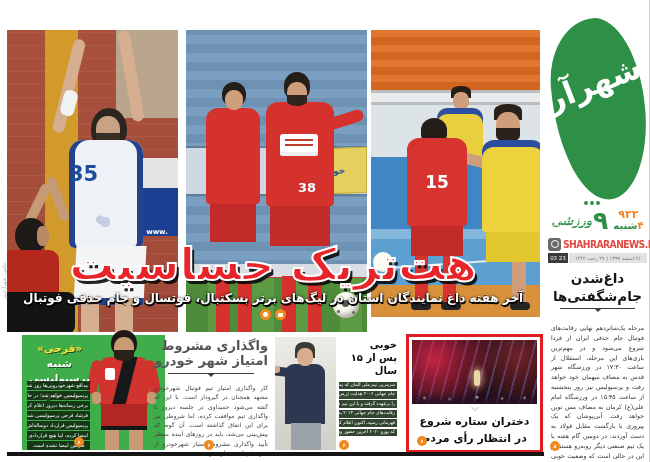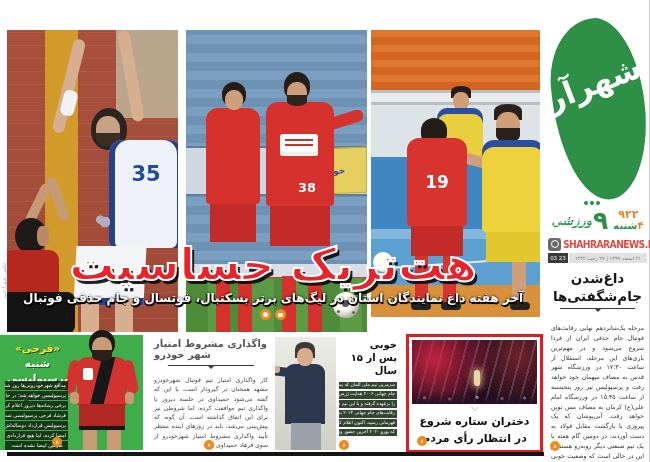--- a/index.html
+++ b/index.html
@@ -58,21 +58,21 @@
   .blue-sign{position:absolute;right:0;top:158px;width:42px;height:48px;background:#1c3f93;color:#fff;
              font-size:7px;font-weight:bold;display:flex;align-items:flex-end;justify-content:center;direction:ltr;}
   .bk-hair{position:absolute;left:84px;top:78px;width:36px;height:42px;background:#2b2420;border-radius:50% 50% 46% 46%;}
   .bk-face{position:absolute;left:89px;top:86px;width:24px;height:28px;background:#c9a183;border-radius:46%;}
   .bk-beard{position:absolute;left:89px;top:103px;width:24px;height:13px;background:#3a2f26;border-radius:0 0 50% 50%;}
   .bk-arm1{position:absolute;left:56px;top:8px;width:12px;height:96px;background:#d5af8f;border-radius:6px;transform:rotate(14deg);}
   .bk-arm2{position:absolute;left:118px;top:0;width:12px;height:92px;background:#d5af8f;border-radius:6px;transform:rotate(-10deg);}
   .bk-sleeve{position:absolute;left:55px;top:60px;width:14px;height:26px;background:#f0f2f4;border-radius:6px;transform:rotate(14deg);}
   .bk-jersey{position:absolute;left:62px;top:110px;width:74px;height:108px;background:#eef2f6;
              border-radius:14px 14px 6px 6px;box-shadow:inset 6px 0 0 #23418c,inset -6px 0 0 #23418c;
-             display:flex;align-items:flex-start;justify-content:center;margin-left:40px;}
+             display:flex;align-items:flex-start;justify-content:flex-end;}
   .bk-num{margin-top:22px;color:#1d4e9e;font-weight:bold;font-size:21px;}
   .bk-logo{position:absolute;left:86px;top:180px;width:24px;height:24px;border-radius:50%;
            background:radial-gradient(circle,#b9c6e0 30%,transparent 32%),radial-gradient(circle at 30% 40%,#b9c6e0 18%,transparent 20%);opacity:.8;}
   .bk-shorts{position:absolute;left:68px;top:216px;width:70px;height:52px;background:#f3f5f7;border-bottom:7px solid #23418c;transform:skewX(-3deg);}
   .bk-leg1{position:absolute;left:74px;top:268px;width:18px;height:34px;background:#d5af8f;}
   .bk-leg2{position:absolute;left:108px;top:268px;width:18px;height:34px;background:#d5af8f;}
   .df-hair{position:absolute;left:8px;top:188px;width:32px;height:36px;background:#1e1a18;border-radius:50%;}
   .df-face{position:absolute;left:30px;top:196px;width:12px;height:20px;background:#b98a66;border-radius:40%;}
   .df-arm1{position:absolute;left:26px;top:152px;width:10px;height:44px;background:#c59a74;border-radius:5px;transform:rotate(26deg);}
   .df-arm2{position:absolute;left:46px;top:146px;width:10px;height:46px;background:#c59a74;border-radius:5px;transform:rotate(-20deg);}
@@ -147,21 +147,21 @@
   .lead-sub{margin-top:1px;font-size:12px;font-weight:bold;color:#fff;
             text-shadow:0 0 3px #000,1px 2px 0 #000,-1px 1px 0 #000;}
   .badges{margin-top:4px;display:flex;justify-content:center;gap:4px;direction:ltr;}
   .badge{width:11px;height:11px;border-radius:50%;background:#f08a1e;position:relative;}
   .badge.cam::after{content:"";position:absolute;left:3px;top:4px;width:5px;height:4px;background:#fff;border-radius:1px;}
   .badge.pen::after{content:"";position:absolute;left:3px;top:3px;width:5px;height:5px;background:#fff;border-radius:50%;}
   .photo-credit{position:absolute;left:1px;top:262px;writing-mode:vertical-rl;transform:rotate(180deg);
                 font-size:5px;color:#a5a5a5;letter-spacing:1px;}
 
   
-  .green-box{position:absolute;left:0;top:335px;width:143px;height:115px;background:#3fae4a;}
+  .green-box{position:absolute;left:22px;top:335px;width:143px;height:115px;background:#3fae4a;}
   .gb-head{position:absolute;right:72px;left:4px;top:6px;text-align:center;font-weight:bold;font-size:10.5px;
            color:#fff;line-height:1.45;text-shadow:1px 1px 0 rgba(0,0,0,.55);}
   .gb-head b{color:#ffe23c;}
   .gb-strips{position:absolute;left:5px;top:46px;width:63px;}
   .strip{background:rgba(14,36,12,.85);color:#fff;font-size:5px;line-height:1.5;text-align:center;
          padding:0.5px 2px;margin-bottom:1.5px;white-space:nowrap;overflow:hidden;}
   .gb-player{position:absolute;right:2px;top:-5px;width:80px;height:120px;}
   .fj-hair{position:absolute;left:28px;top:0;width:26px;height:26px;background:#1f1916;border-radius:50% 50% 40% 40%;}
   .fj-face{position:absolute;left:31px;top:7px;width:20px;height:22px;background:#c99a76;border-radius:45%;}
   .fj-beard{position:absolute;left:31px;top:20px;width:20px;height:11px;background:#2a211b;border-radius:0 0 45% 45%;}
@@ -171,21 +171,21 @@
   .fj-arm1{position:absolute;left:6px;top:30px;width:11px;height:34px;background:#d1342e;border-radius:6px;transform:rotate(12deg);}
   .fj-arm2{position:absolute;left:64px;top:30px;width:11px;height:34px;background:#d1342e;border-radius:6px;transform:rotate(-12deg);}
   .fj-hand1{position:absolute;left:9px;top:62px;width:9px;height:12px;background:#c99a76;border-radius:4px;}
   .fj-hand2{position:absolute;left:64px;top:62px;width:9px;height:12px;background:#c99a76;border-radius:4px;}
   .fj-shorts{position:absolute;left:18px;top:74px;width:46px;height:26px;background:#b02723;box-shadow:inset 0 -4px 0 #17181a;}
   .fj-leg1{position:absolute;left:22px;top:100px;width:14px;height:20px;background:#c99a76;}
   .fj-leg2{position:absolute;left:46px;top:100px;width:14px;height:20px;background:#c99a76;}
   .gb-bullet{position:absolute;left:52px;bottom:3px;}
 
   .hamidavi{position:absolute;left:154px;top:338px;width:114px;height:112px;}
-  .hm-kicker{text-align:left;font-size:10px;font-weight:bold;color:#555;}
+  .hm-kicker{text-align:right;font-size:13px;font-weight:bold;color:#555;}
   .hm-head{margin-top:3px;text-align:center;font-size:13px;font-weight:bold;color:#0f0f0f;line-height:1.3;}
   .hm-notch{margin:5px 14px 4px;}
   .hm-body{font-size:6px;color:#444;line-height:1.55;text-align:justify;}
   .hm-bullet{position:absolute;left:50px;bottom:0;}
 
   .loew-photo{position:absolute;left:275px;top:337px;width:61px;height:113px;overflow:hidden;
               background:linear-gradient(#ecece6,#cfcfc6);}
   .lw-hair{position:absolute;left:20px;top:5px;width:20px;height:16px;background:#3c3a38;border-radius:45% 45% 0 0;}
   .lw-face{position:absolute;left:22px;top:11px;width:16px;height:18px;background:#d8ac8c;border-radius:45%;}
   .lw-torso{position:absolute;left:10px;top:27px;width:40px;height:60px;background:#2c3850;border-radius:9px 9px 0 0;}
@@ -323,21 +323,21 @@
     <div class="fs-floor"></div>
     <div class="fs-court"></div>
     <div class="fs-line"></div>
     <div class="fs-orange"></div>
     <div class="fp-far-hair"></div>
     <div class="fp-far-face"></div>
     <div class="fp-far-torso"></div>
     <div class="fp-yl-arm"></div>
     <div class="fp-red-hair"></div>
     <div class="fp-red-torso">
-      <span class="fs-num">19</span>
+      <span class="fs-num">15</span>
     </div>
     <div class="fp-red-shorts"></div>
     <div class="fp-red-sock1"></div>
     <div class="fp-red-sock2"></div>
     <div class="fp-shoe" style="left:40px;top:272px;"></div>
     <div class="fp-shoe" style="left:70px;top:272px;"></div>
     <div class="fp-yl-hair"></div>
     <div class="fp-yl-face"></div>
     <div class="fp-yl-beard"></div>
     <div class="fp-yl-torso"></div>

